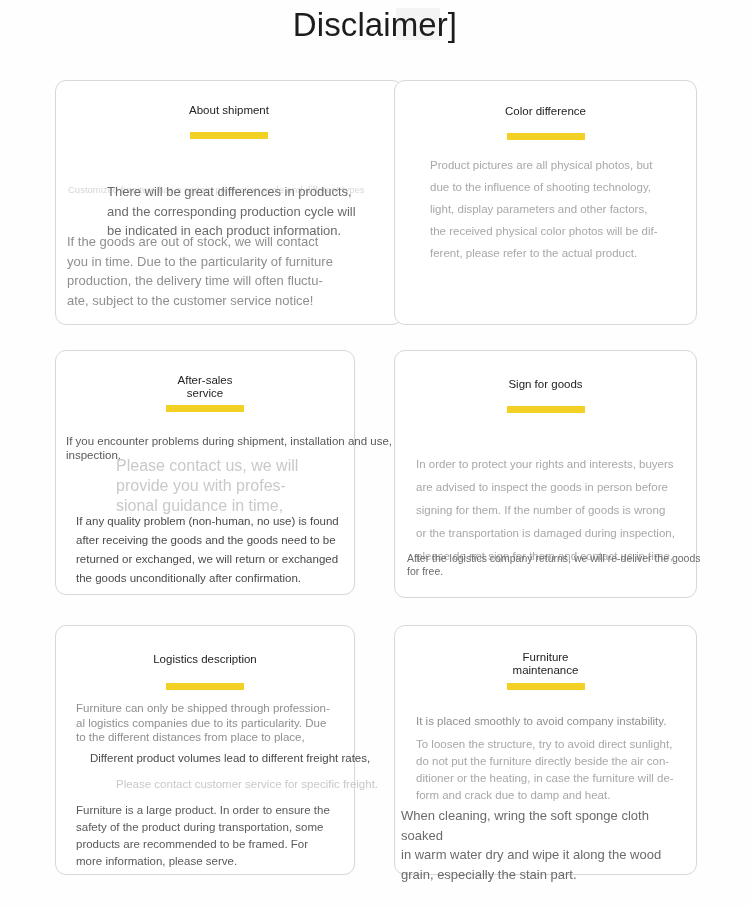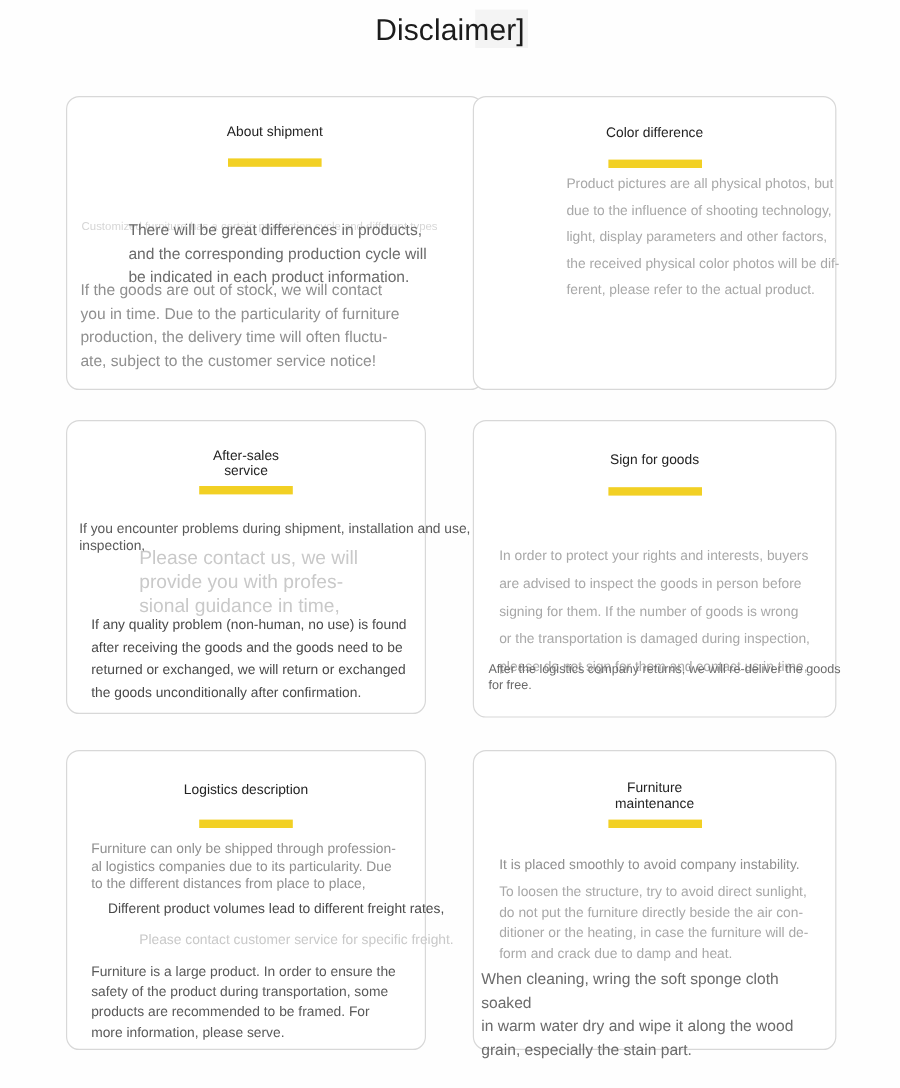--- a/index.html
+++ b/index.html
@@ -29,21 +29,21 @@
     left: 396px;
     top: 8px;
     width: 44px;
     height: 32px;
     background: #f0f0f0;
     opacity: .75;
   }
   #page-title {
     position: relative;
     display: inline-block;
-    font-size: 25px;
+    font-size: 33px;
     line-height: 34px;
     color: #1c1c1c;
     letter-spacing: .1px;
   }
 
   
   .card {
     position: absolute;
     box-sizing: border-box;
     background: #ffffff;
@@ -125,21 +125,21 @@
 you in time. Due to the particularity of furniture
 production, the delivery time will often fluctu-
 ate, subject to the customer service notice!</div>
 
 <div class="card" style="left:394px; top:80px; width:303px; height:245px;">
   <div class="card-inner">
     <div class="card-title" style="top:24px;">Color difference</div>
     <div class="card-rule" style="top:52px;"></div>
   </div>
 </div>
-<div class="tblock t-mid s-md" style="left:430px; top:149px; width:260px; line-height:11px;margin-left:42px;">Product pictures are all physical photos, but
+<div class="tblock t-mid s-md" style="left:430px; top:160px; width:260px; line-height:11px;">Product pictures are all physical photos, but
 
 due to the influence of shooting technology,
 
 light, display parameters and other factors,
 
 the received physical color photos will be dif-
 
 ferent, please refer to the actual product.</div>
 
 <div class="card" style="left:55px; top:350px; width:300px; height:245px;">

